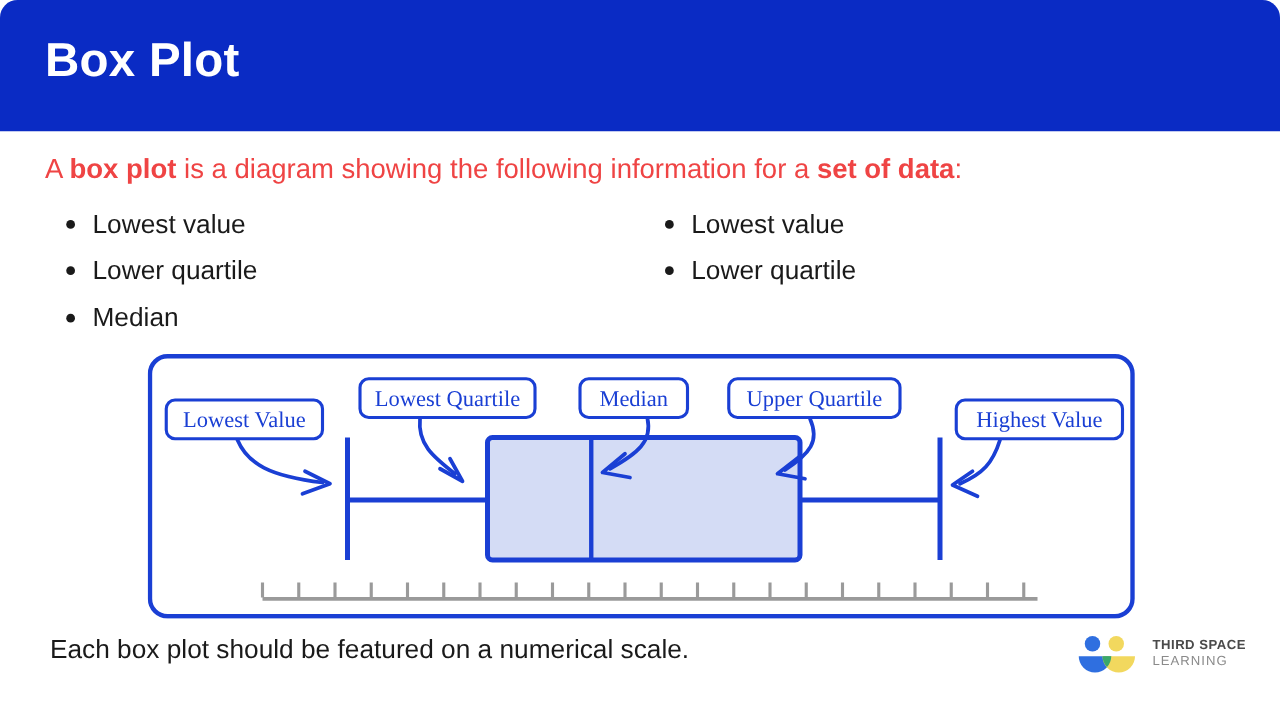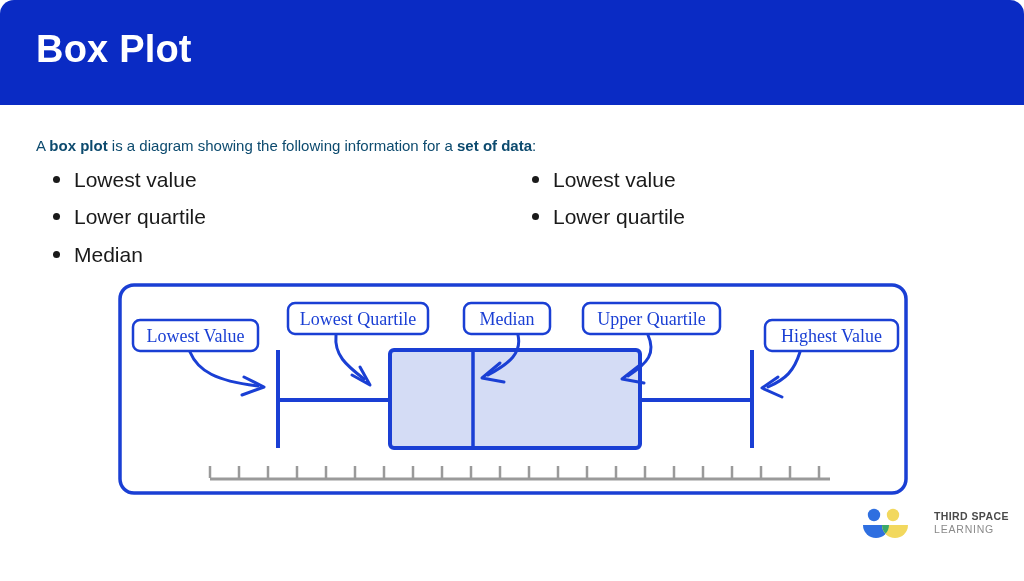--- a/index.html
+++ b/index.html
@@ -16,22 +16,22 @@
     background:#0a2bc4;border-radius:14px 14px 0 0;
   }
   .header-title{
     position:absolute;left:36px;top:28px;
     color:#ffffff;font-size:38px;font-weight:bold;letter-spacing:.2px;
     font-family:"Liberation Sans",sans-serif;
   }
 
   
   .intro{
-    position:absolute;left:36px;top:136px;width:960px;
-    font-size:15px;color:#0c4a6e;line-height:1.35;
+    position:absolute;left:36px;top:120px;width:960px;
+    font-size:22px;color:#ef4444;line-height:1.35;
   }
   .intro b{font-weight:bold;}
 
   
   .bullets{position:absolute;top:166px;left:0;width:1024px;height:100px;}
   .bcol{position:absolute;top:0;}
   .bcol.left{left:46px;}
   .bcol.right{left:525px;}
   .bullets ul{list-style:none;margin:0;padding:0;}
   .bullets li{
@@ -47,21 +47,21 @@
   .diagram-wrap{position:absolute;left:118px;top:283px;width:790px;height:212px;}
   .diagram-svg{display:block;}
 
   
   .footer-text{
     position:absolute;left:40px;top:508px;
     font-size:21px;color:#1a1a1a;
   }
   .logo{position:absolute;left:860px;top:505px;width:145px;height:40px;}
   .logo-mark{position:absolute;left:0;top:2px;width:56px;height:34px;}
-  .logo-words{position:absolute;left:62px;top:5px;width:84px;margin-left:12px;}
+  .logo-words{position:absolute;left:62px;top:5px;width:84px;}
   .logo-l1{font-size:10.5px;font-weight:bold;color:#4a4a4a;letter-spacing:.4px;line-height:13px;}
   .logo-l2{font-size:10.5px;color:#8a8a8a;letter-spacing:.8px;line-height:13px;text-align:left;}
 </style>
 </head>
 <body>
 
 <div class="card">
 
   <div class="header">
     <div class="header-title">Box Plot</div>
@@ -173,20 +173,21 @@
         </g>
 
         <g>
           <rect x="647" y="37" width="133" height="31" rx="7" ry="7" fill="#ffffff" stroke="#1a3fd4" stroke-width="2.5"></rect>
           <text x="713.5" y="58.5" text-anchor="middle" font-family="'Liberation Serif',serif" font-size="18" fill="#1a3fd4">Highest Value</text>
         </g>
       </g>
     </svg>
   </div>
 
+  <div class="footer-text">Each box plot should be featured on a numerical scale.</div>
 
   <div class="logo">
     <svg class="logo-mark" viewBox="0 0 56 34" xmlns="http://www.w3.org/2000/svg">
       <circle cx="14" cy="8" r="6.2" fill="#2f6fe0"></circle>
       <circle cx="33" cy="8" r="6.2" fill="#f2d85e"></circle>
       <path d="M3 18 A13 13 0 0 0 29 18 Z" fill="#2f6fe0"></path>
       <path d="M22 18 A13 13 0 0 0 48 18 Z" fill="#f2d85e"></path>
       <path d="M22 18 A13 13 0 0 0 29 18 Z" fill="#3aa86b"></path>
       <path d="M22 18 h7 a13 13 0 0 1 -3.4 8.6 A13 13 0 0 1 22 18 Z" fill="#3aa86b"></path>
     </svg>

